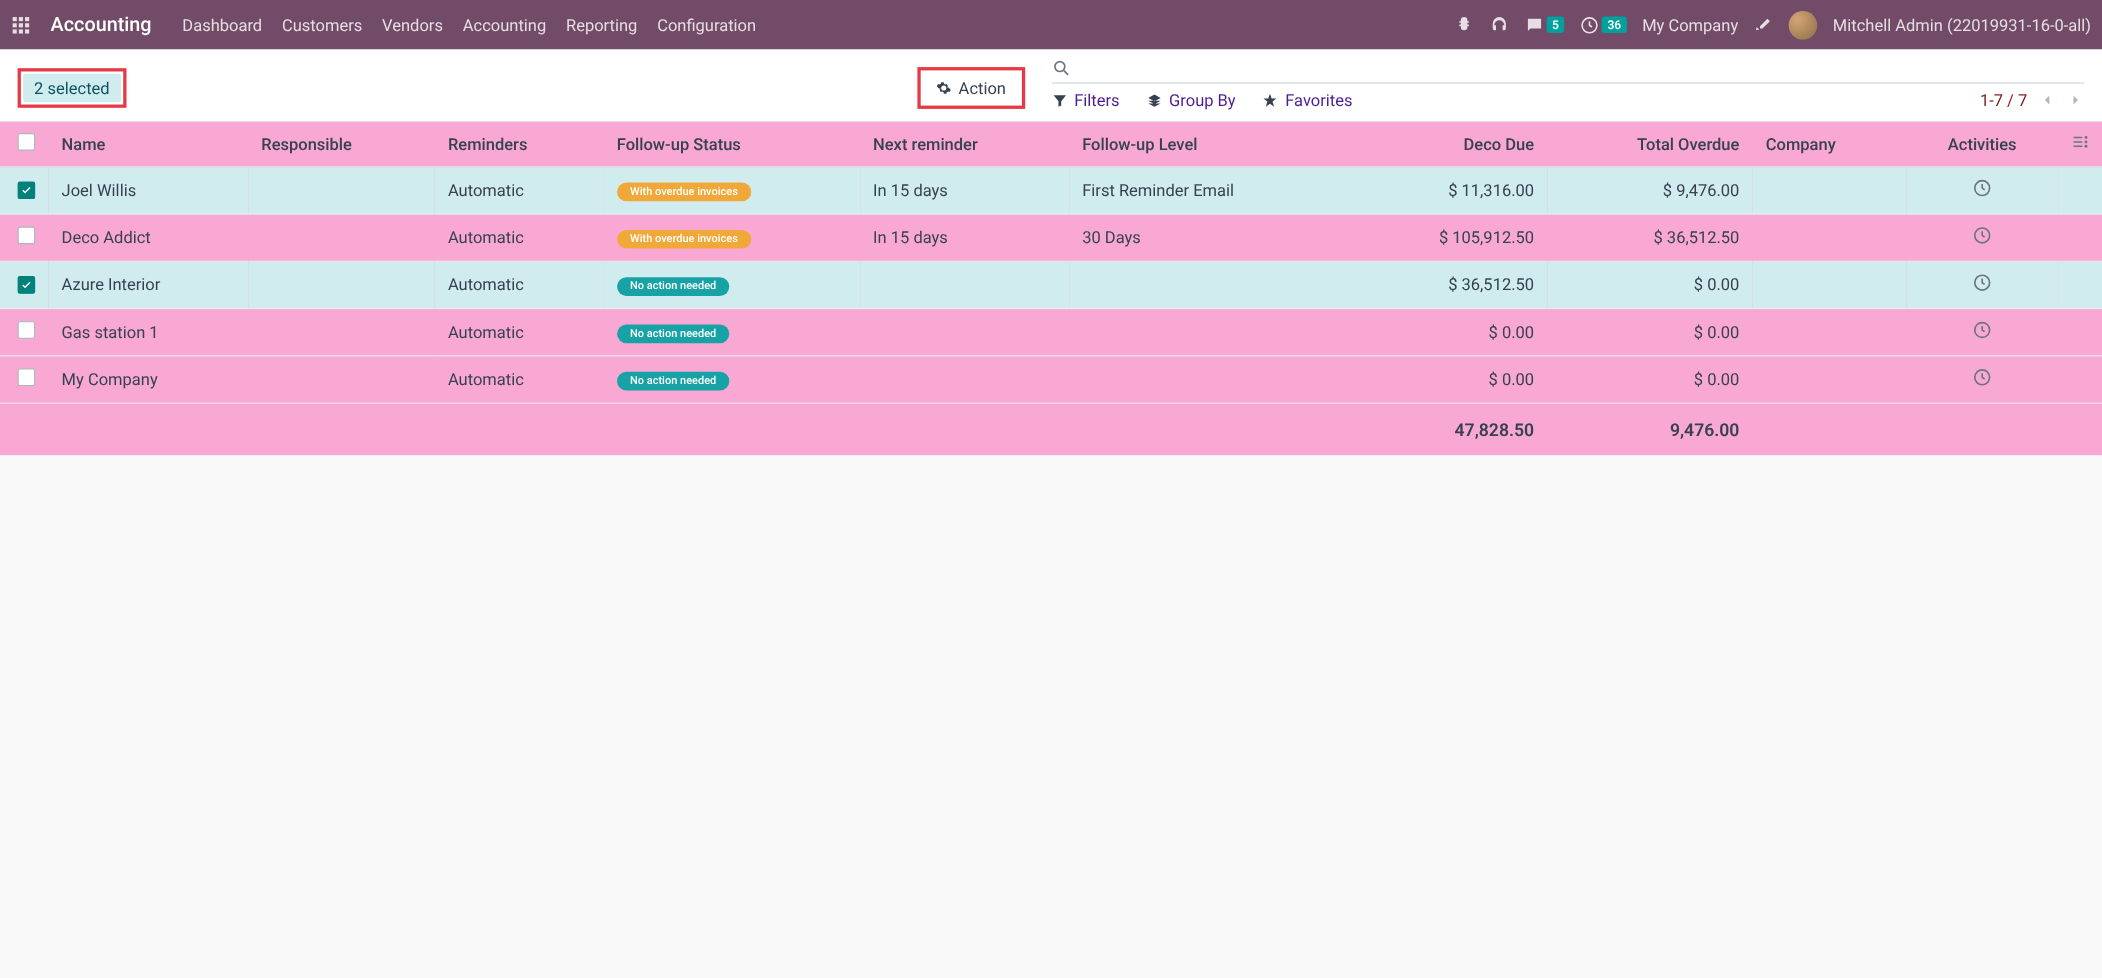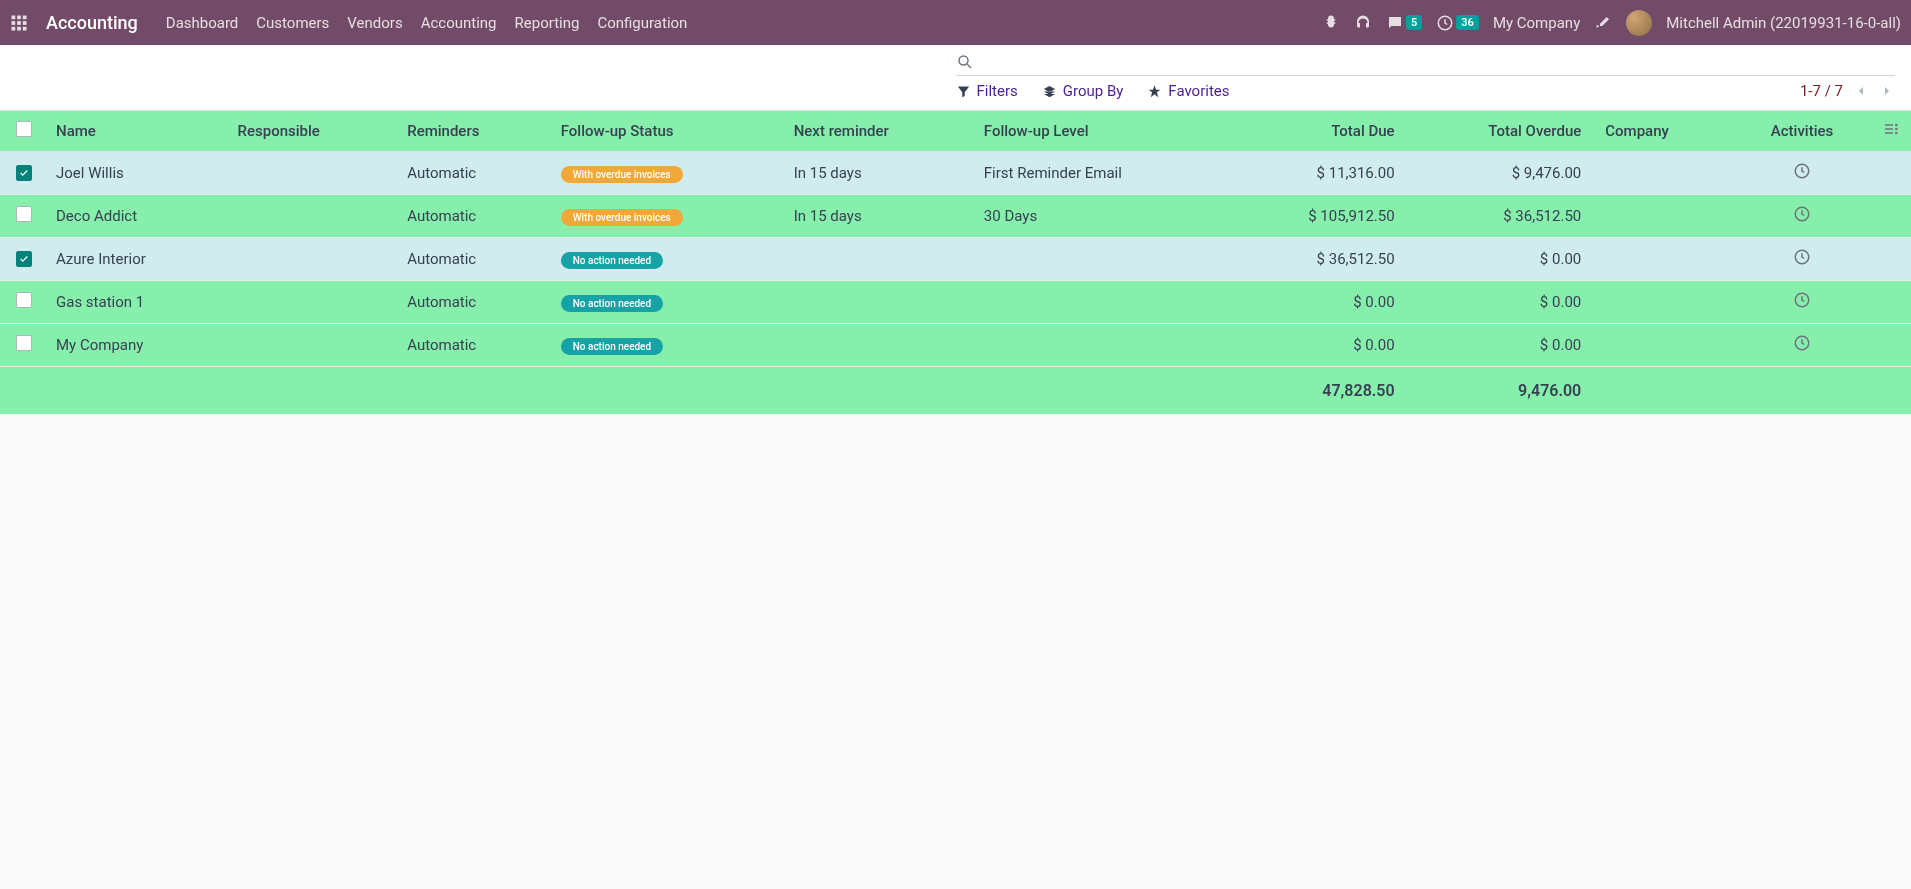--- a/index.html
+++ b/index.html
@@ -82,21 +82,21 @@
   }
   .gear-sm { width: 14px; height: 14px; fill: #374151; }
   
   .search-toolbar { display: flex; align-items: center; gap: 24px; padding: 6px 0 10px 0; }
   .tb-btn { display: inline-flex; align-items: center; gap: 6px; font-size: 15px; color: #4c1d95; cursor: pointer; }
   .tb-icon { width: 15px; height: 15px; fill: #374151; }
   .pager { margin-left: auto; display: flex; align-items: center; gap: 10px; color: #7f1d1d; font-size: 15px; }
   .pager-arrow { width: 16px; height: 16px; fill: #adb5bd; cursor: pointer; }
 
   
-  .list-view { background: #86efac; }
+  .list-view { background: #f9a8d4; }
   table { width: 100%; border-collapse: collapse; }
   th {
     text-align: left;
     font-weight: 500;
     font-size: 15px;
     color: #374151;
     padding: 10px 12px;
     border-bottom: 1px solid #dee2e6;
     white-space: nowrap;
   }
@@ -205,20 +205,35 @@
         </svg>
     </span>
     <span class="avatar"></span>
     <span class="user-name">Mitchell Admin (22019931-16-0-all)</span>
   </div>
 </div>
 
 <div class="control-panel">
   <div class="cp-row1">
     <div class="cp-left">
+      <div class="cp-row2">
+        <span class="highlight-box">
+          <span class="selected-pill">2 selected</span>
+        </span>
+        <span class="action-btn-wrap">
+          <span class="highlight-box">
+            <span class="action-btn">
+              <svg class="gear-sm" viewBox="0 0 24 24">
+                  <path d="M12 8a4 4 0 100 8 4 4 0 000-8zm9 4a7 7 0 01-.1 1.2l2 1.6-2 3.4-2.4-.9a7 7 0 01-2 1.2l-.4 2.5h-4l-.4-2.5a7 7 0 01-2-1.2l-2.4.9-2-3.4 2-1.6A7 7 0 013 12a7 7 0 01.1-1.2l-2-1.6 2-3.4 2.4.9a7 7 0 012-1.2L7.9 3h4l.4 2.5a7 7 0 012 1.2l2.4-.9 2 3.4-2 1.6A7 7 0 0121 12z"></path>
+                </svg>
+              <span>Action</span>
+            </span>
+          </span>
+        </span>
+      </div>
     </div>
     <div class="cp-right">
       <div class="search-row">
         <svg class="search-icon" viewBox="0 0 24 24">
             <circle cx="10" cy="10" r="6" fill="none" stroke="#6c757d" stroke-width="2"></circle>
             <path d="M15 15l5 5" stroke="#6c757d" stroke-width="2"></path>
           </svg>
       </div>
       <div class="search-toolbar">
         <span class="tb-btn">
@@ -257,21 +272,21 @@
   <table>
     <thead>
       <tr>
         <th class="th-check"><span class="checkbox"></span></th>
         <th>Name</th>
         <th>Responsible</th>
         <th>Reminders</th>
         <th>Follow-up Status</th>
         <th>Next reminder</th>
         <th>Follow-up Level</th>
-        <th class="num">Total Due</th>
+        <th class="num">Deco Due</th>
         <th class="num">Total Overdue</th>
         <th>Company</th>
         <th class="center">Activities</th>
         <th class="center" style="width:36px;">
           <svg class="opt-icon" viewBox="0 0 24 24">
               <path d="M3 6h12M3 12h12M3 18h12" stroke="#6c757d" stroke-width="2"></path>
               <circle cx="20" cy="6" r="2"></circle>
               <circle cx="20" cy="12" r="2"></circle>
               <circle cx="20" cy="18" r="2"></circle>
             </svg>

